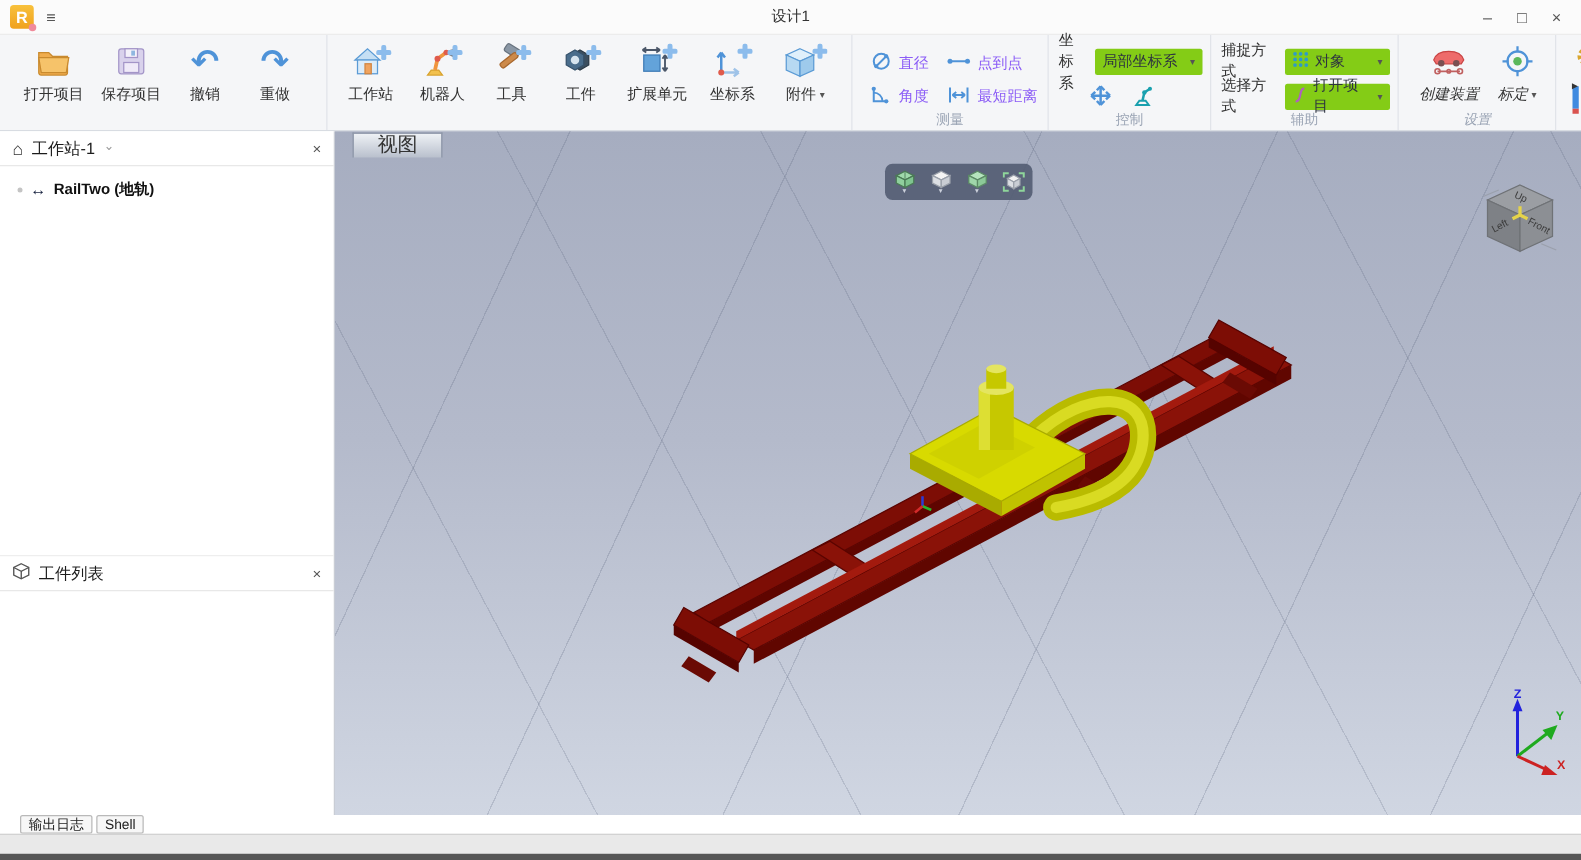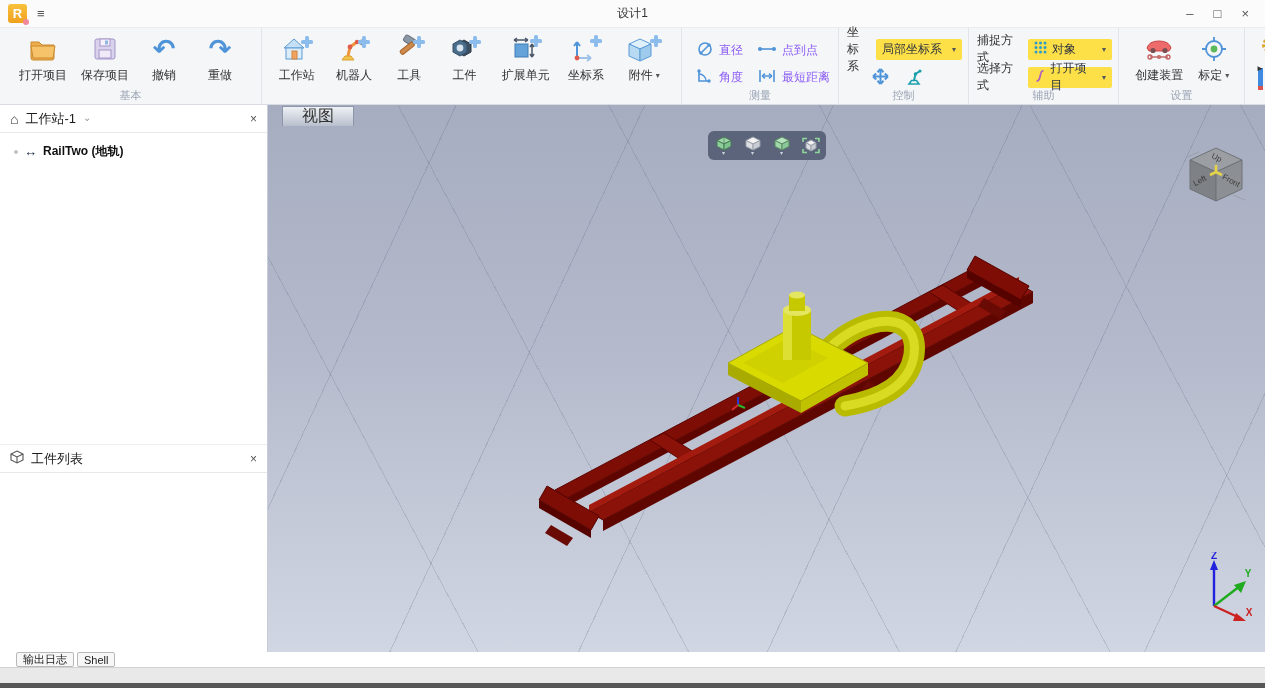--- a/index.html
+++ b/index.html
@@ -26,21 +26,21 @@
   .rgroup-label { position:absolute; bottom:1px; left:0; right:0; text-align:center; font-size:11px; color:#9aa4b4; }
   .rbtn { width:62px; display:flex; flex-direction:column; align-items:center; font-size:12px; color:#333; cursor:default; }
   .rbtn .ric { height:34px; display:flex; align-items:center; justify-content:center; }
   .rbtn .rlabel { margin-top:1px; white-space:nowrap; display:flex; align-items:center; gap:3px; }
   .glyph-arrow { font-size:27px; line-height:28px; color:#4f93d8; font-weight:bold; }
   .dd-mini { font-size:8px; color:#555; }
   .col2 { display:grid; grid-template-columns:auto auto; column-gap:14px; row-gap:2px; padding-top:6px; }
   .smallbtn { display:flex; align-items:center; gap:5px; font-size:12px; color:#8b5cf6; height:25px; cursor:default; white-space:nowrap; }
   .ctl-col { display:flex; flex-direction:column; gap:4px; padding-top:5px; }
   .ctl-row { display:flex; align-items:center; gap:6px; height:24px; font-size:12px; color:#333; }
-  .dropdown { background:#fde047; border-radius:2px; height:21px; display:flex; align-items:center; gap:5px; padding:0 6px; font-size:12px; color:#2e3440; cursor:default; }
+  .dropdown { background:#84cc16; border-radius:2px; height:21px; display:flex; align-items:center; gap:5px; padding:0 6px; font-size:12px; color:#2e3440; cursor:default; }
   .dropdown .dd-caret { margin-left:auto; font-size:8px; color:#555; padding-left:4px; }
   .iconrow { display:flex; gap:16px; padding-left:24px; padding-top:2px; }
   .more-arrow { position:absolute; right:1px; top:36px; font-size:8px; color:#333; }
 
   
   .sidebar { position:absolute; left:0; top:105px; width:268px; bottom:36px; background:#fff; border-right:1px solid #c9cdd5; }
   .panel-header { height:28px; display:flex; align-items:center; gap:7px; padding:0 10px; border-bottom:1px solid #e8e8e8; font-size:13px; color:#1c1c1c; }
   .panel-header .ph-icon { font-size:14px; color:#333; }
   .panel-header .ph-chevron { font-size:10px; color:#999; margin-top:-3px; }
   .panel-header .ph-close { margin-left:auto; color:#555; font-size:12px; cursor:default; }
@@ -112,21 +112,20 @@
       <span class="rlabel">保存项目</span>
     </div>
     <div class="rbtn" style="width:56px">
       <span class="ric glyph-arrow">↶</span>
       <span class="rlabel">撤销</span>
     </div>
     <div class="rbtn" style="width:56px">
       <span class="ric glyph-arrow">↷</span>
       <span class="rlabel">重做</span>
     </div>
-    <div class="rgroup-label">基本</div>
   </div>
 
   <div class="rgroup" style="width:420px;justify-content:flex-end;">
     <div class="rbtn" style="width:58px">
       <span class="ric">
         <svg width="34" height="30" viewBox="0 0 34 30">
             <polygon points="4,14 14,5 24,14" fill="#c5dff4" stroke="#5b9bd5"></polygon>
             <rect x="6" y="14" width="16" height="11" fill="#dcecf9" stroke="#5b9bd5"></rect>
             <rect x="12" y="17" width="5" height="8" fill="#f0a35e" stroke="#d18540"></rect>
             <g fill="#8cbcec">
@@ -322,21 +321,21 @@
                 <path d="M9.5 2 C5 1 7.5 13 2.5 12" fill="none" stroke="#b05fc0" stroke-width="1.7"></path>
               </svg></span>
           <span>打开项目</span>
           <span class="dd-caret">▾</span>
         </div>
       </div>
     </div>
     <div class="rgroup-label">辅助</div>
   </div>
 
-  <div class="rgroup" style="width:126px; padding-left:10px;">
+  <div class="rgroup" style="width:126px; padding-left:10px;font-style:italic;">
     <div class="rbtn" style="width:62px">
       <span class="ric">
         <svg width="34" height="30" viewBox="0 0 34 30">
             <path d="M5 14 q2 -7 12 -7 q10 0 12 7 l-2 3 H7 z" fill="#ee6b6b" stroke="#c94444"></path>
             <circle cx="11" cy="16.5" r="2.6" fill="#7a4f52"></circle>
             <circle cx="23" cy="16.5" r="2.6" fill="#7a4f52"></circle>
             <path d="M8 23 h18" stroke="#c06060" stroke-width="1.4"></path>
             <circle cx="8" cy="23" r="2" fill="none" stroke="#c06060" stroke-width="1.3"></circle>
             <circle cx="17" cy="23" r="1.4" fill="none" stroke="#c06060" stroke-width="1.3"></circle>
             <circle cx="26" cy="23" r="2" fill="none" stroke="#c06060" stroke-width="1.3"></circle>

